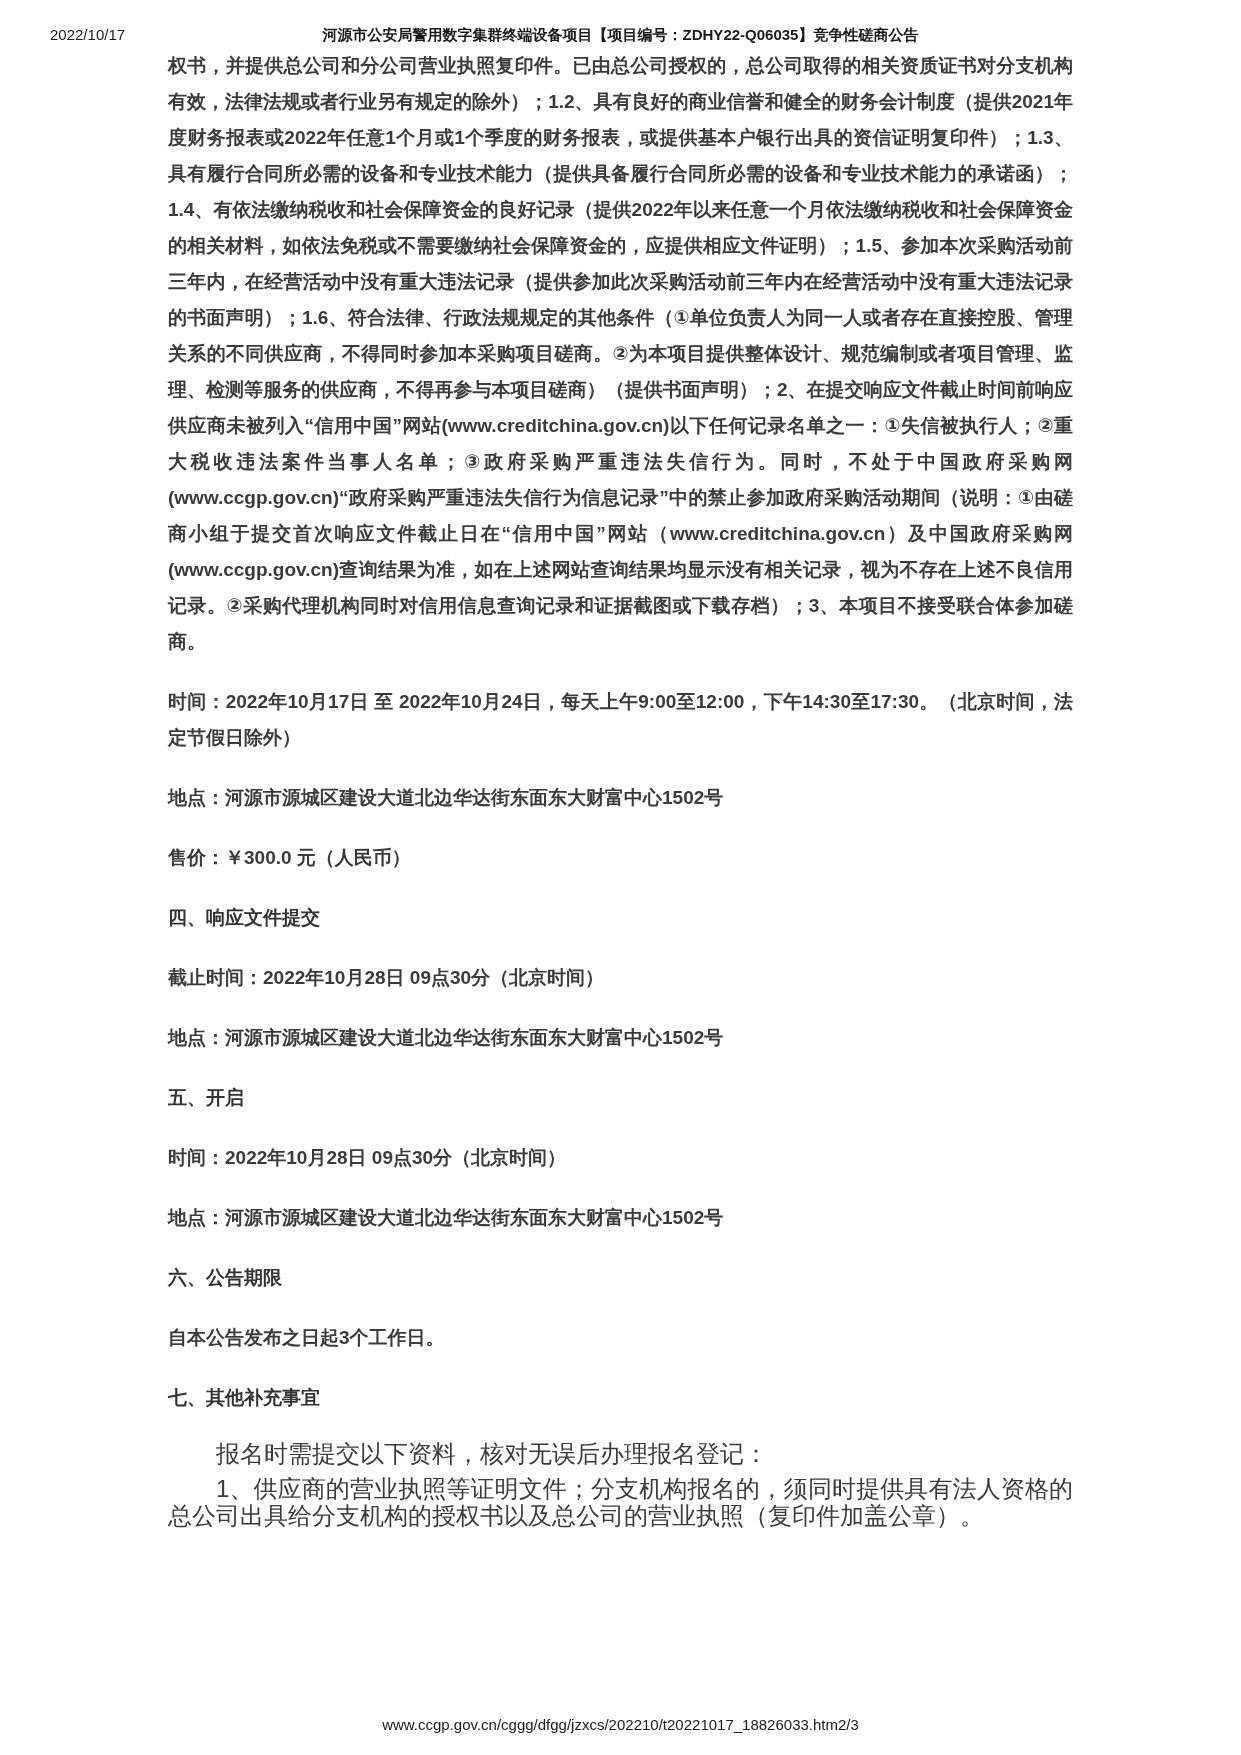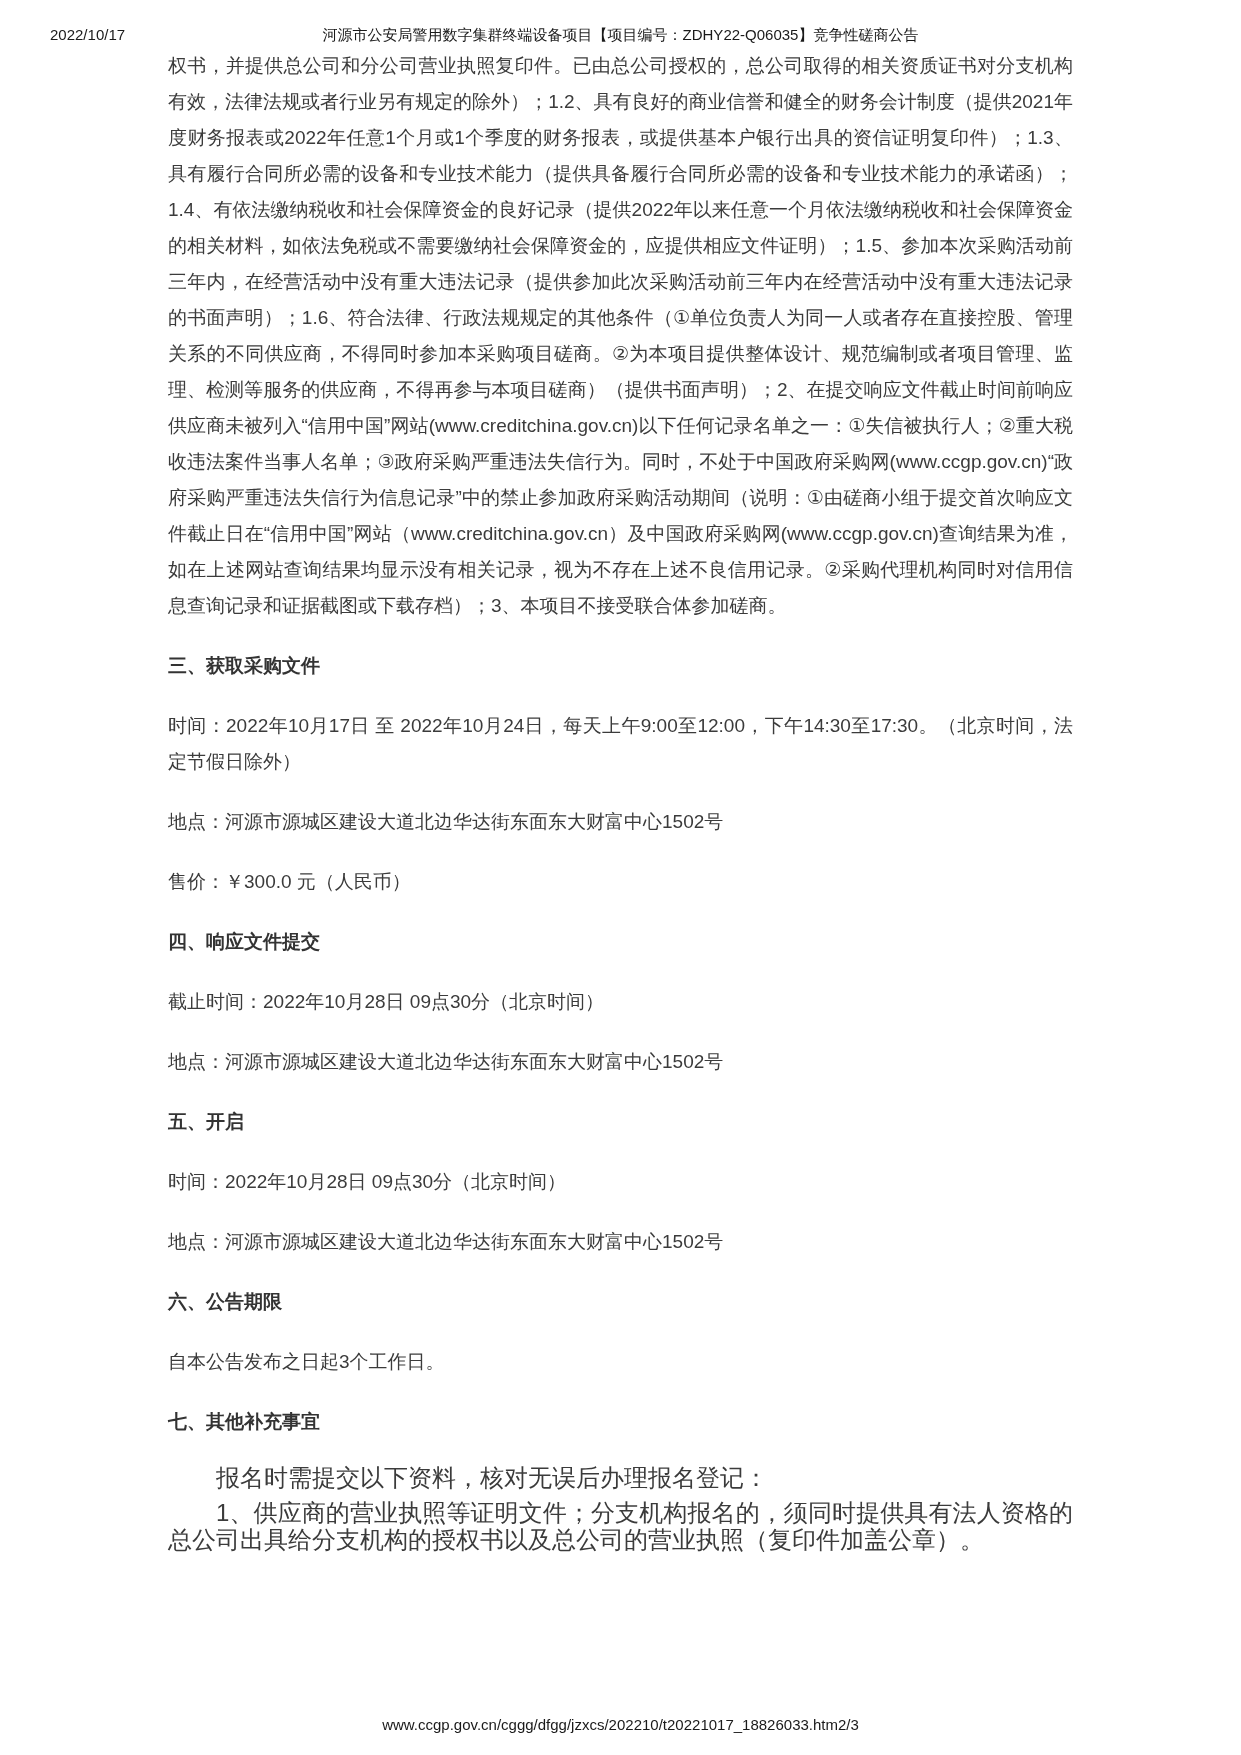--- a/index.html
+++ b/index.html
@@ -28,33 +28,35 @@
   .print-header .date {
     position: absolute;
     left: 0;
     top: 0;
     text-align: left;
   }
   .print-header .doc-title {
     display: inline-block;
     max-width: 80%;
     white-space: nowrap;
+    font-weight: bold;
   }
   .content {
     position: absolute;
     top: 48px;
     left: 168px;
     width: 905px;
     color: #3b3b3b;
   }
   .content p.body {
     font-size: 19px;
     line-height: 36px;
     margin: 0 0 24px 0;
     text-align: justify;
+    font-weight: bold;
   }
   .content h3.section {
     font-size: 19px;
     line-height: 36px;
     font-weight: bold;
     color: #333333;
     margin: 0 0 24px 0;
   }
   .content p.tight {
     font-size: 24px;
@@ -81,21 +83,20 @@
 
   <div class="print-header">
     <span class="date">2022/10/17</span>
     <span class="doc-title">河源市公安局警用数字集群终端设备项目【项目编号：ZDHY22-Q06035】竞争性磋商公告</span>
   </div>
 
   <div class="content">
 
     <p class="body">权书，并提供总公司和分公司营业执照复印件。已由总公司授权的，总公司取得的相关资质证书对分支机构有效，法律法规或者行业另有规定的除外）；1.2、具有良好的商业信誉和健全的财务会计制度（提供2021年度财务报表或2022年任意1个月或1个季度的财务报表，或提供基本户银行出具的资信证明复印件）；1.3、具有履行合同所必需的设备和专业技术能力（提供具备履行合同所必需的设备和专业技术能力的承诺函）；1.4、有依法缴纳税收和社会保障资金的良好记录（提供2022年以来任意一个月依法缴纳税收和社会保障资金的相关材料，如依法免税或不需要缴纳社会保障资金的，应提供相应文件证明）；1.5、参加本次采购活动前三年内，在经营活动中没有重大违法记录（提供参加此次采购活动前三年内在经营活动中没有重大违法记录的书面声明）；1.6、符合法律、行政法规规定的其他条件（①单位负责人为同一人或者存在直接控股、管理关系的不同供应商，不得同时参加本采购项目磋商。②为本项目提供整体设计、规范编制或者项目管理、监理、检测等服务的供应商，不得再参与本项目磋商）（提供书面声明）；2、在提交响应文件截止时间前响应供应商未被列入“信用中国”网站(www.creditchina.gov.cn)以下任何记录名单之一：①失信被执行人；②重大税收违法案件当事人名单；③政府采购严重违法失信行为。同时，不处于中国政府采购网(www.ccgp.gov.cn)“政府采购严重违法失信行为信息记录”中的禁止参加政府采购活动期间（说明：①由磋商小组于提交首次响应文件截止日在“信用中国”网站（www.creditchina.gov.cn）及中国政府采购网(www.ccgp.gov.cn)查询结果为准，如在上述网站查询结果均显示没有相关记录，视为不存在上述不良信用记录。②采购代理机构同时对信用信息查询记录和证据截图或下载存档）；3、本项目不接受联合体参加磋商。</p>
 
-    <h3 class="section">三、获取采购文件</h3>
     <p class="body">时间：2022年10月17日 至 2022年10月24日，每天上午9:00至12:00，下午14:30至17:30。（北京时间，法定节假日除外）</p>
     <p class="body">地点：河源市源城区建设大道北边华达街东面东大财富中心1502号</p>
     <p class="body">售价：￥300.0 元（人民币）</p>
 
     <h3 class="section">四、响应文件提交</h3>
     <p class="body">截止时间：2022年10月28日 09点30分（北京时间）</p>
     <p class="body">地点：河源市源城区建设大道北边华达街东面东大财富中心1502号</p>
 
     <h3 class="section">五、开启</h3>
     <p class="body">时间：2022年10月28日 09点30分（北京时间）</p>

